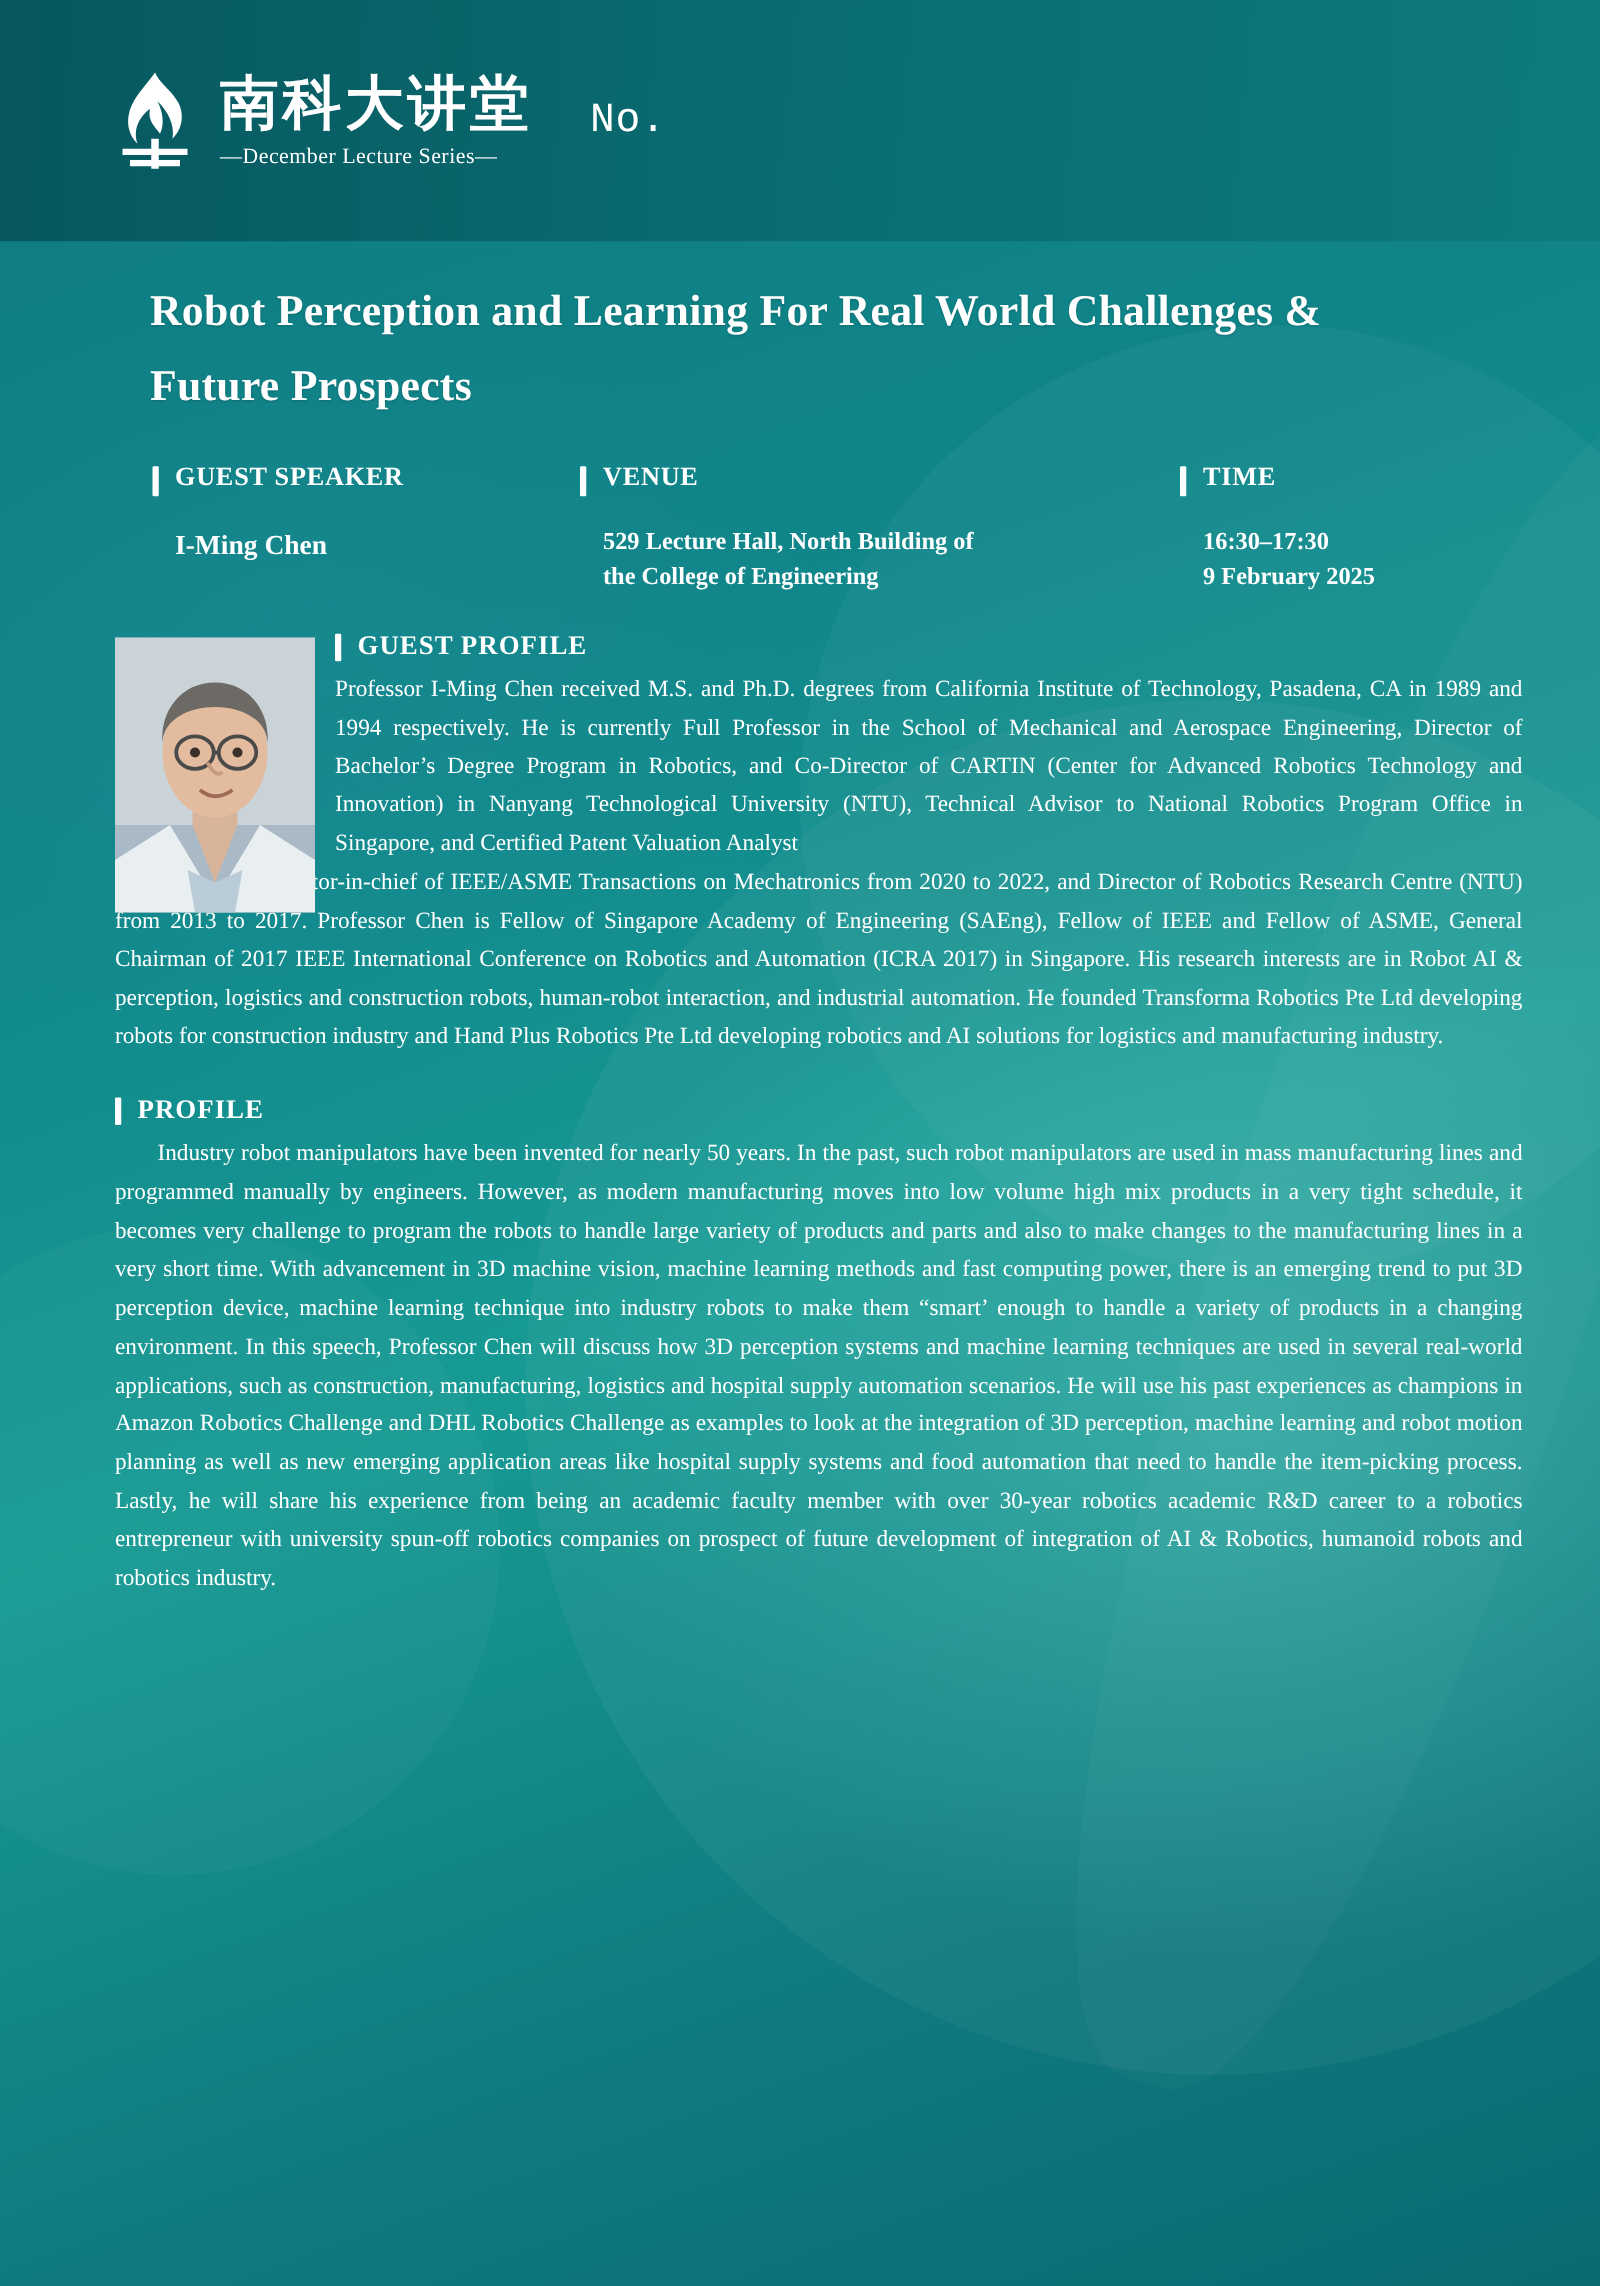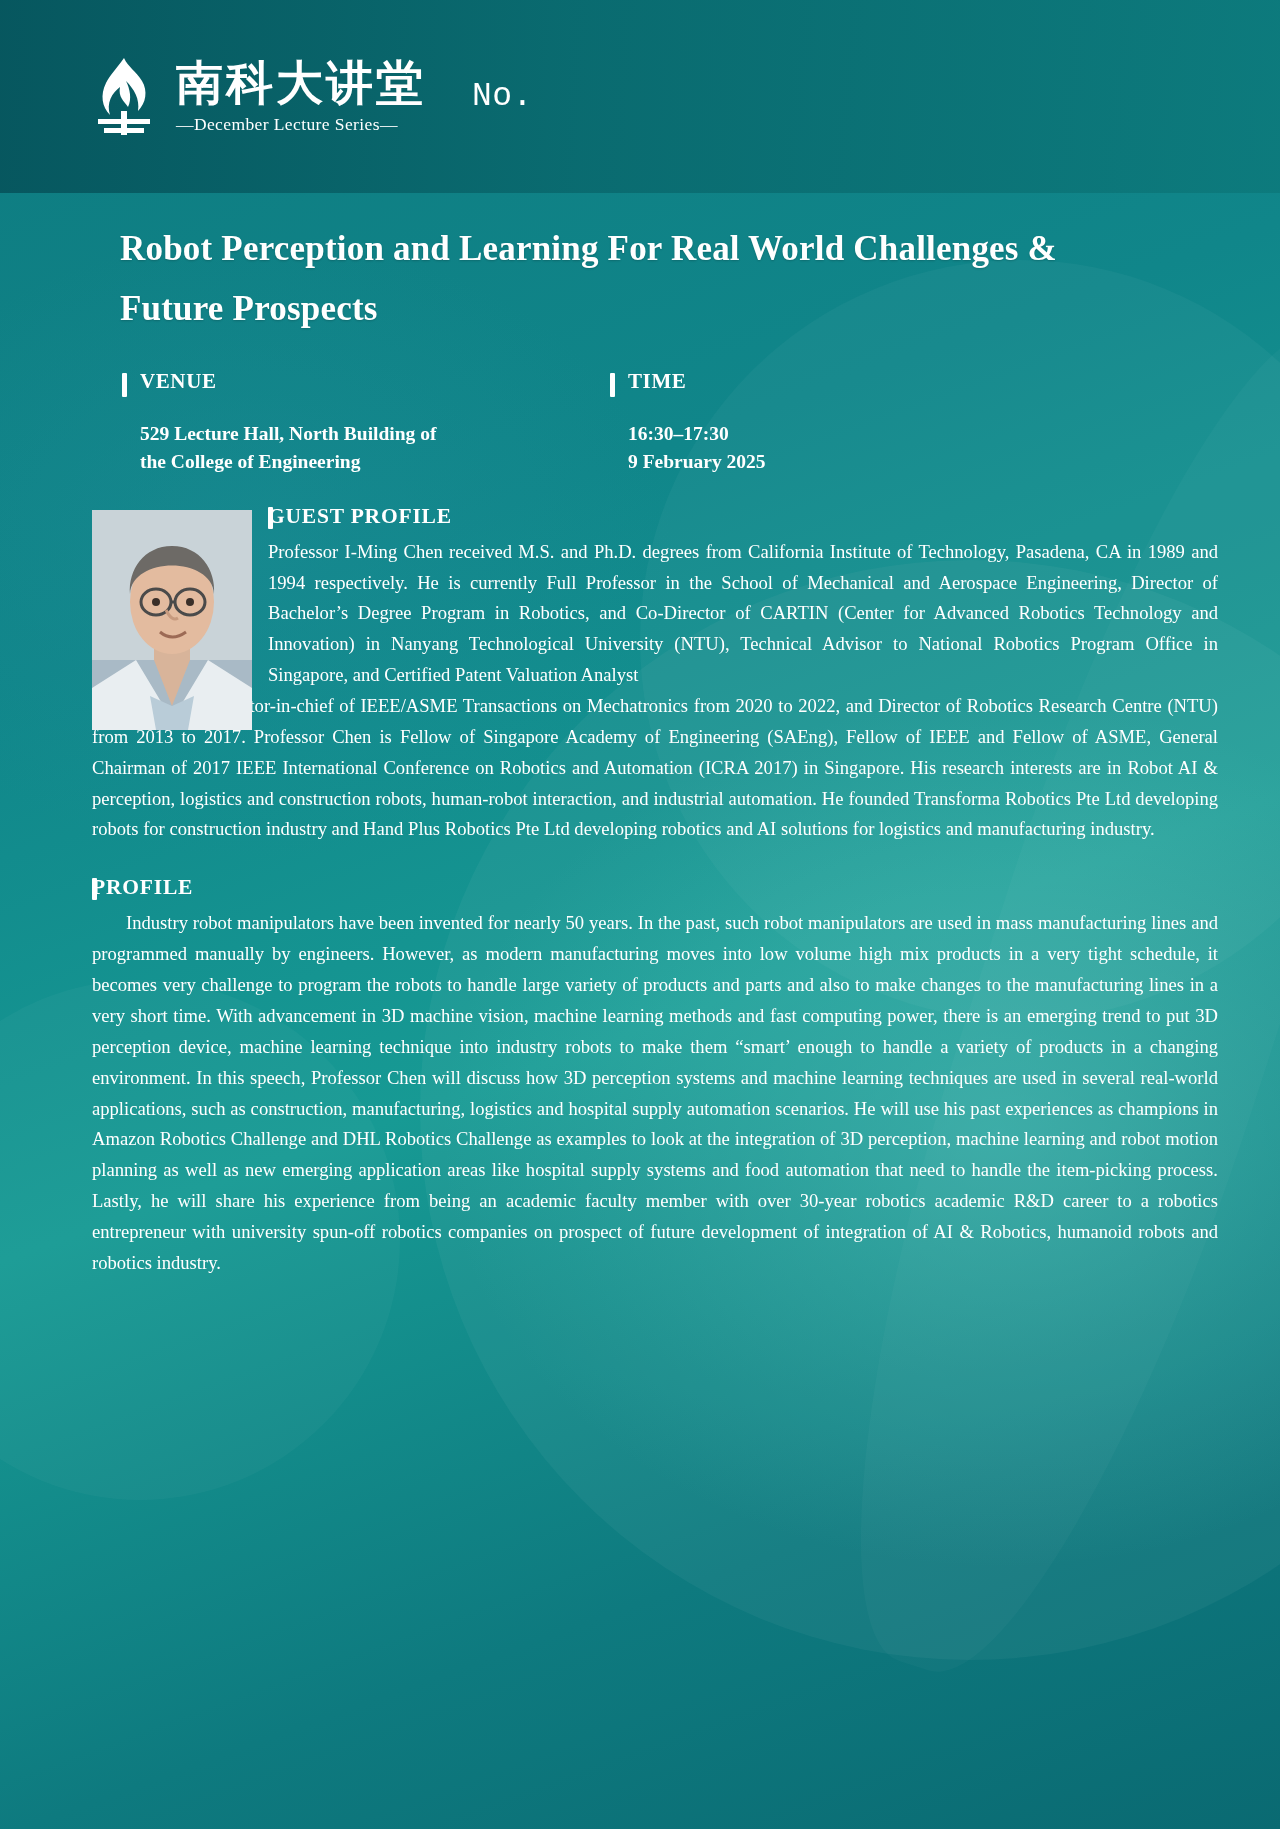--- a/index.html
+++ b/index.html
@@ -146,20 +146,21 @@
     font-size: 22px;
     font-weight: bold;
     line-height: 1.42;
     margin-top: 26px;
   }
   .meta-value.small { font-size: 19.5px; margin-top: 26px; }
   .meta-value .line2 { display: block; }
 
   .section-head {
     position: relative;
+    padding-left: 18px;
     margin-bottom: 6px;
   }
   .section-head .meta-bar { top: 3px; height: 22px; }
   .section-title {
     color: #ffffff;
     font-size: 21.5px;
     font-weight: bold;
     letter-spacing: 0.8px;
   }
 
@@ -228,20 +229,25 @@
     <div class="issue">
       <span class="issue-no">No.</span>
     </div>
   </div>
 
   <div class="content">
 
     <div class="title">Robot Perception and Learning For Real World Challenges &amp; Future Prospects</div>
 
     <div class="meta-row">
+      <div class="meta-col speaker">
+        <div class="meta-bar"></div>
+        <div class="meta-label">GUEST SPEAKER</div>
+        <div class="meta-value">I-Ming Chen</div>
+      </div>
       <div class="meta-col venue">
         <div class="meta-bar"></div>
         <div class="meta-label">VENUE</div>
         <div class="meta-value small">
           <span>529 Lecture Hall, North Building of</span>
           <span class="line2">the College of Engineering</span>
         </div>
       </div>
       <div class="meta-col time">
         <div class="meta-bar"></div>

